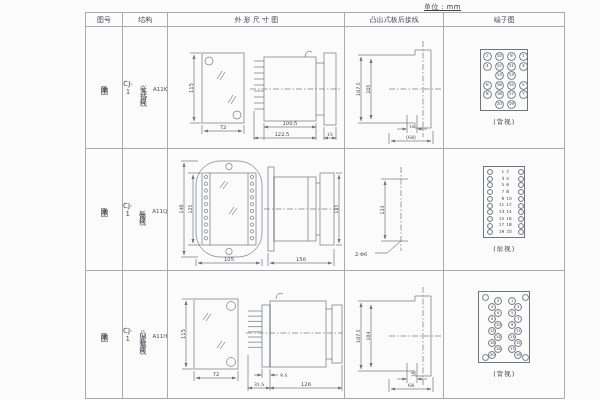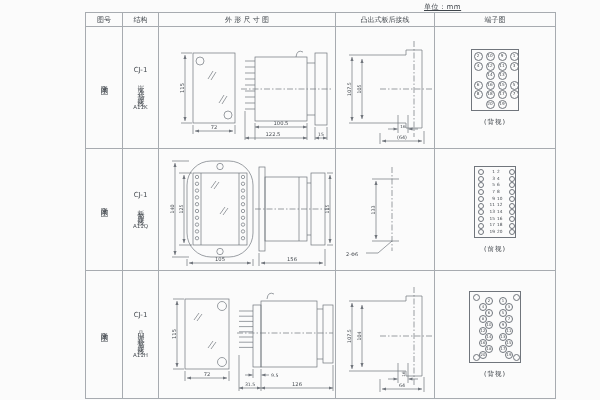--- a/index.html
+++ b/index.html
@@ -14,21 +14,21 @@
   .unit { position:absolute; left:424px; top:2px; font-size:7px; color:#3f444a; letter-spacing:0.5px;text-decoration:underline; }
 
   table.spec { position:absolute; left:85px; top:12px; border-collapse:collapse; table-layout:fixed; }
   table.spec td, table.spec th { border:1px solid #a7abb0; padding:0; vertical-align:middle; text-align:center; overflow:hidden; }
   table.spec th { font-weight:normal; font-size:7px; color:#3f444a; height:14px; }
   tr.rA { height:121px; } tr.rB { height:121px; } tr.rC { height:127px; }
 
   .cellv { display:flex; align-items:center; justify-content:center; height:100%; }
   .vtext { writing-mode:vertical-lr; text-orientation:upright; letter-spacing:3px; }
   .fig-label { font-size:7.5px; }
-  .struct-wrap { display:flex; flex-direction:column; align-items:center; justify-content:center; height:100%; gap:5px; }
+  .struct-wrap { display:flex; align-items:center; justify-content:center; height:100%; gap:5px; }
   .model { font-size:7px; }
   .mount { font-size:7px; }
   .code { font-size:5.5px; margin-top:2px; }
 
   svg { display:block; }
   svg g.ln { stroke:#70757c; stroke-width:0.7; fill:none; }
   svg .cl { stroke-dasharray:6 2 1.5 2; }
   svg text { fill:#474c52; font-size:5.2px; font-family:"DejaVu Sans",sans-serif; stroke:none; }
 
   .tcell { display:flex; flex-direction:column; align-items:center; justify-content:center; height:100%; gap:7px; }

